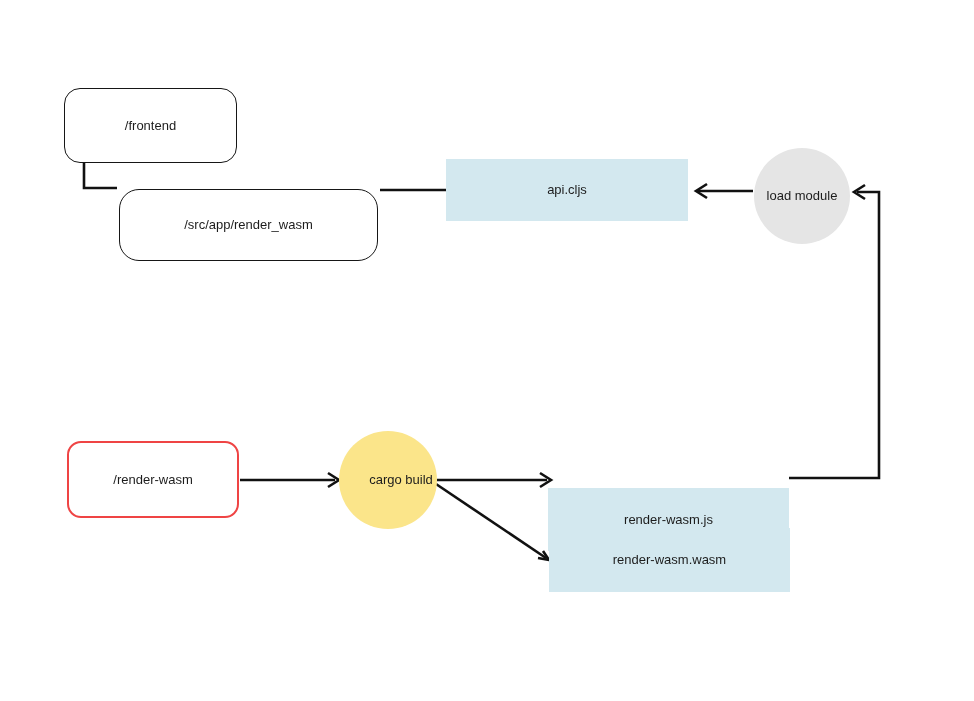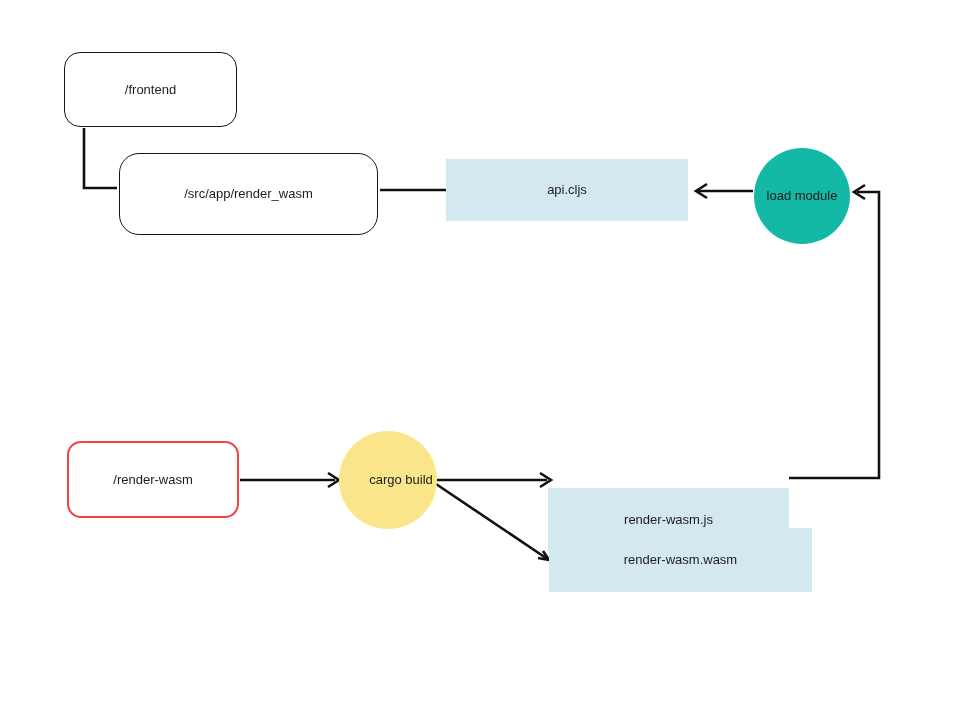--- a/index.html
+++ b/index.html
@@ -31,36 +31,37 @@
     text-align: center;
     font-size: 13px;
     line-height: 1.35;
     color: #1c1c1c;
     box-sizing: border-box;
   }
   .rounded-dark {
     background: #ffffff;
     border: 1.6px solid #161616;
     border-radius: 16px;
+    margin-top: 36px;
   }
   .rounded-gray {
     background: #ffffff;
     border: 2px solid #ef4444;
     border-radius: 14px;
   }
   .fill-rect { border: none; }
   .circle { border-radius: 50%; border: none; }
   .n-frontend   { left: 64px;  top: 52px;  width: 173px; height: 75px; }
-  .n-src        { left: 119px; top: 153px; width: 259px; height: 82px; border-radius: 20px; }
+  .n-src        { left: 119px; top: 153px; width: 259px; height: 72px; border-radius: 20px; }
   .n-api        { left: 446px; top: 159px; width: 242px; height: 62px; }
   .n-load       { left: 754px; top: 148px; width: 96px;  height: 96px; }
   .n-renderdir  { left: 67px;  top: 441px; width: 172px; height: 77px; }
   .n-cargo      { left: 339px; top: 431px; width: 98px;  height: 98px; }
   .n-js         { left: 548px; top: 448px; width: 241px; height: 63px; }
-  .n-wasm       { left: 549px; top: 528px; width: 263px; height: 64px; }
+  .n-wasm       { left: 549px; top: 528px; width: 241px; height: 64px; }
   .wrap-label { width: 72px; }
 </style>
 </head>
 <body>
 
 <div class="canvas">
 
   <svg class="edges" viewBox="0 0 974 701" xmlns="http://www.w3.org/2000/svg">
 
     <path d="M84 128 L84 188 L117 188"></path>
@@ -92,21 +93,21 @@
   </div>
 
   <div class="node rounded-dark n-src">
     <span>/src/app/render_wasm</span>
   </div>
 
   <div class="node fill-rect n-api" style="background: rgb(211, 232, 239);">
     <span>api.cljs</span>
   </div>
 
-  <div class="node circle n-load" style="background: #14b8a6;">
+  <div class="node circle n-load" style="background: #e5e5e5;">
     <span class="wrap-label">load module</span>
   </div>
 
   <div class="node rounded-gray n-renderdir">
     <span>/render-wasm</span>
   </div>
 
   <div class="node circle n-cargo" style="background: rgb(251, 229, 138); justify-content: flex-end;">
     <span class="wrap-label">cargo build</span>
   </div>

